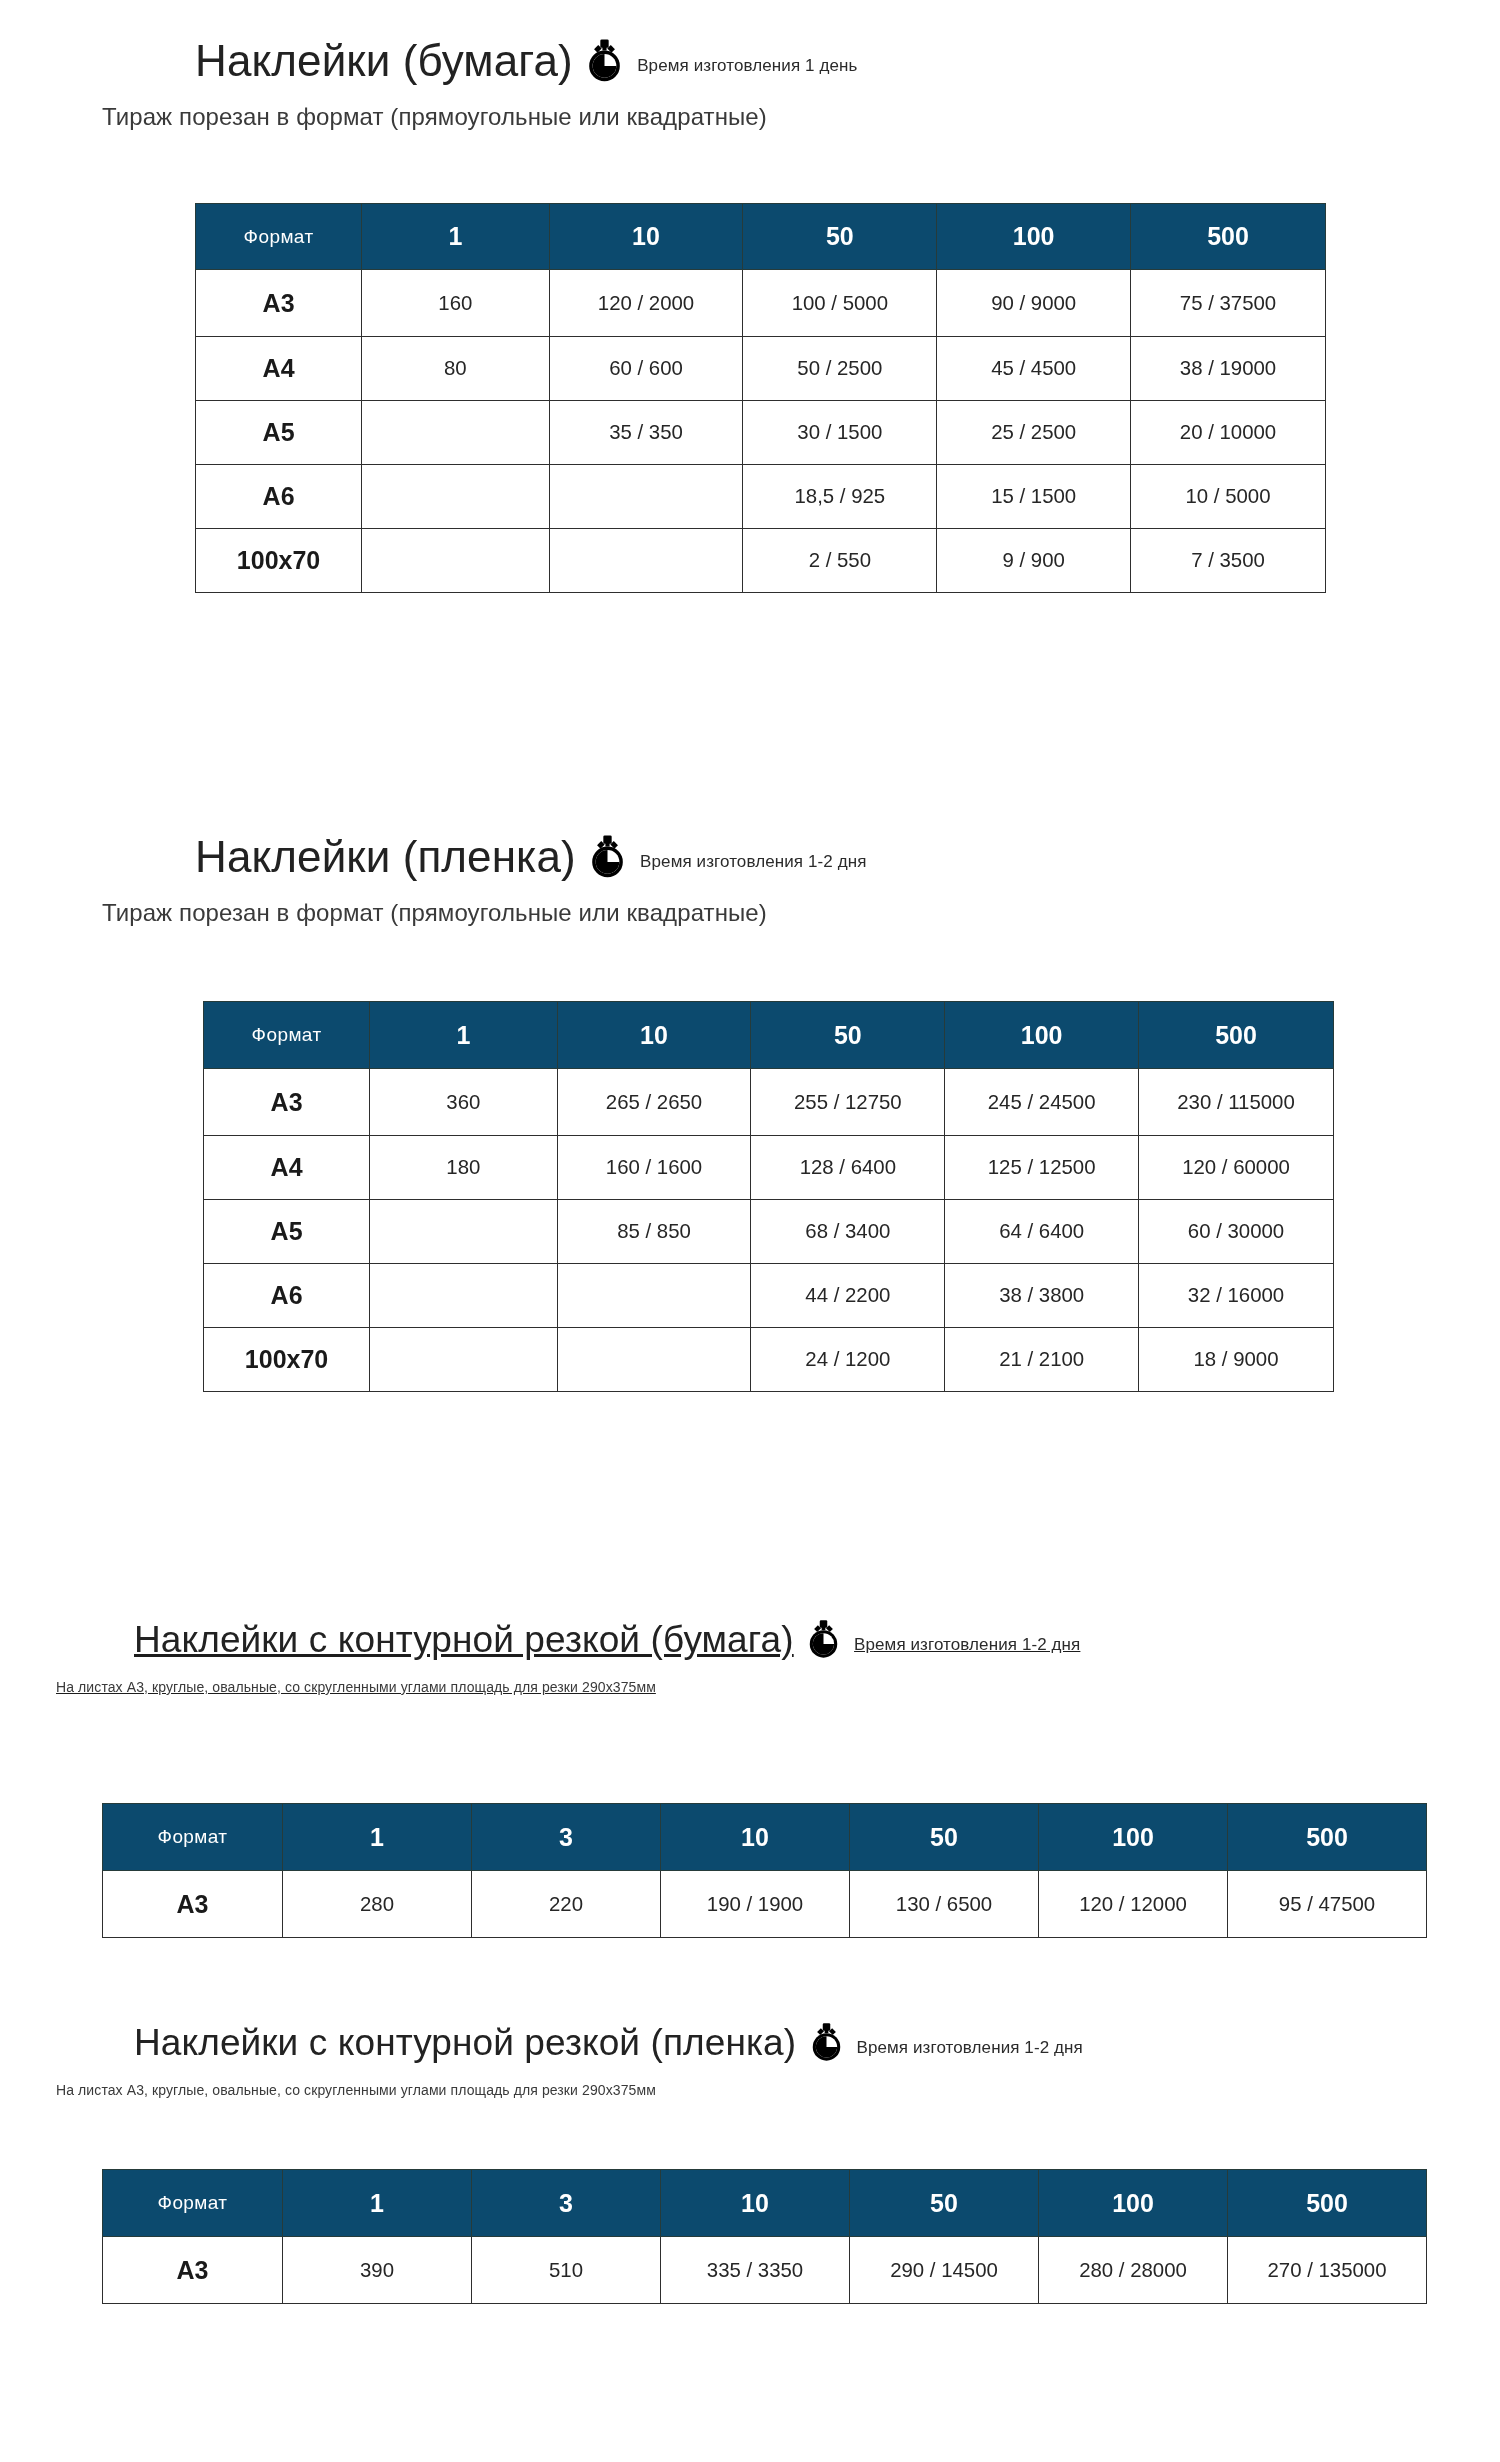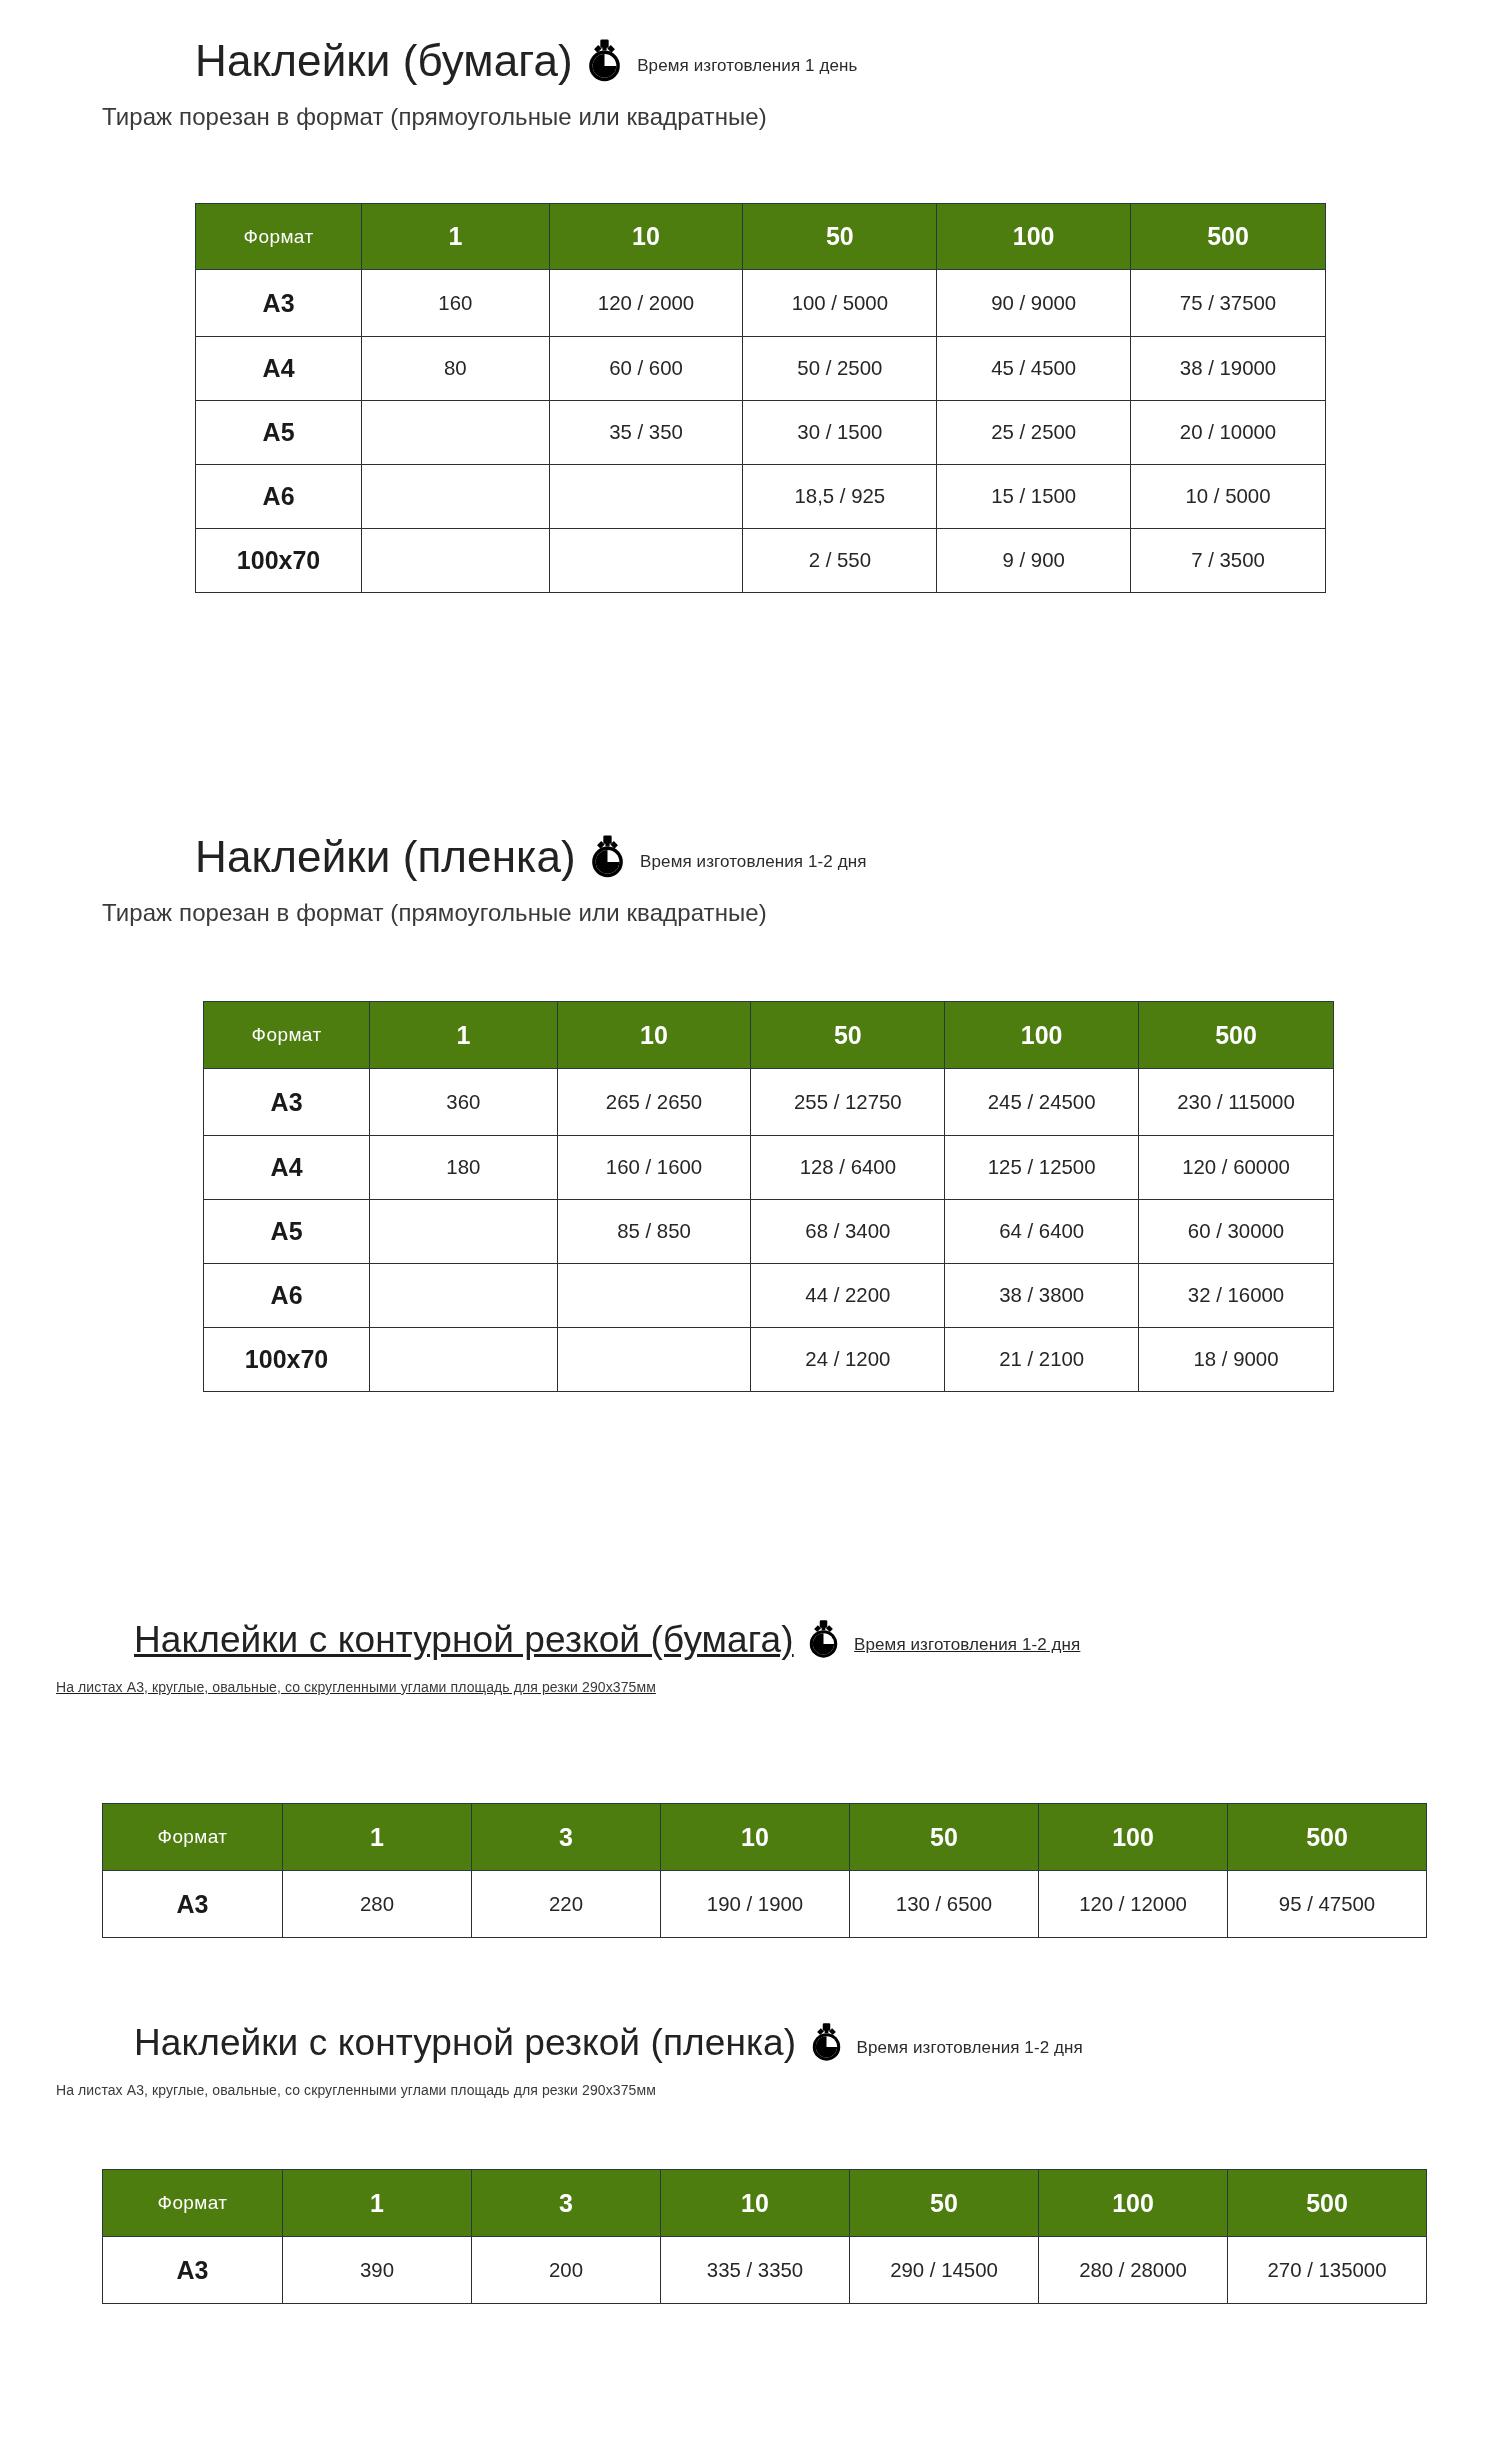--- a/index.html
+++ b/index.html
@@ -69,21 +69,21 @@
     background: #fff;
   }
   table.price th,
   table.price td {
     border: 1.4px solid #2e2e2e;
     text-align: center;
     vertical-align: middle;
     padding: 0;
   }
   table.price thead th {
-    background: #4d7c0f;
+    background: #0c4a6e;
     color: #ffffff;
     border-color: #263b3a;
   }
   th.col-format {
     font-size: 19px;
     font-weight: 400;
     letter-spacing: 0.4px;
   }
   th.col-qty {
     font-size: 25px;
@@ -359,21 +359,21 @@
         <th class="col-qty">10</th>
         <th class="col-qty">50</th>
         <th class="col-qty">100</th>
         <th class="col-qty">500</th>
       </tr>
     </thead>
     <tbody>
       <tr>
         <td class="fmt" style="height:66px">А3</td>
         <td class="val">390</td>
-        <td class="val">200</td>
+        <td class="val">510</td>
         <td class="val">335 / 3350</td>
         <td class="val">290 / 14500</td>
         <td class="val">280 / 28000</td>
         <td class="val">270 / 135000</td>
       </tr>
     </tbody>
   </table>
 
 </div>
 

